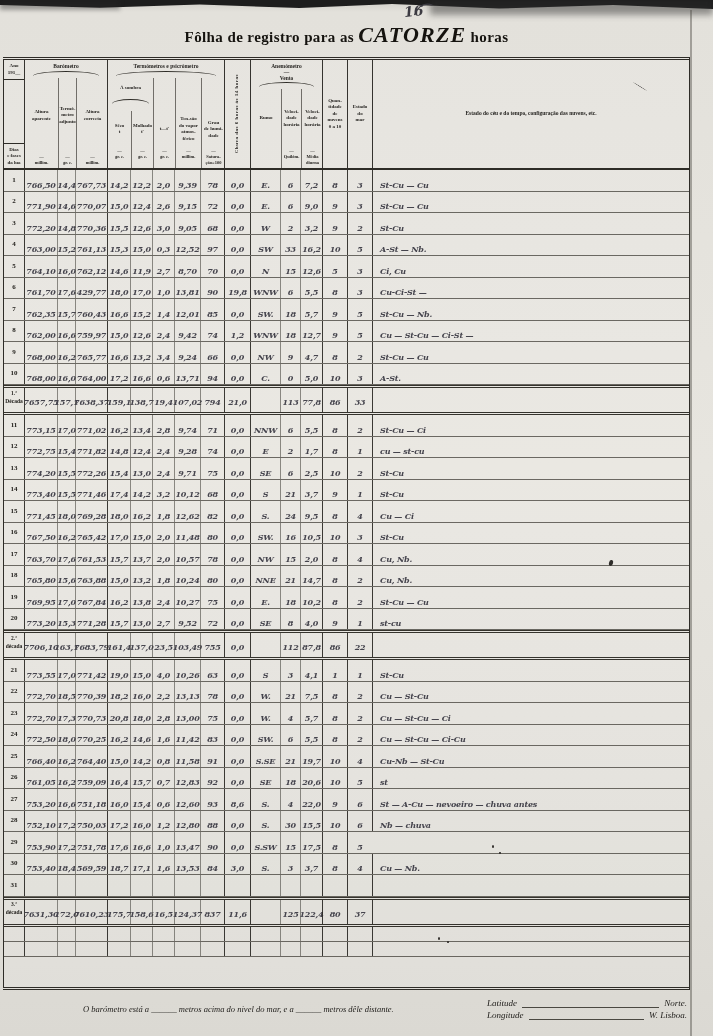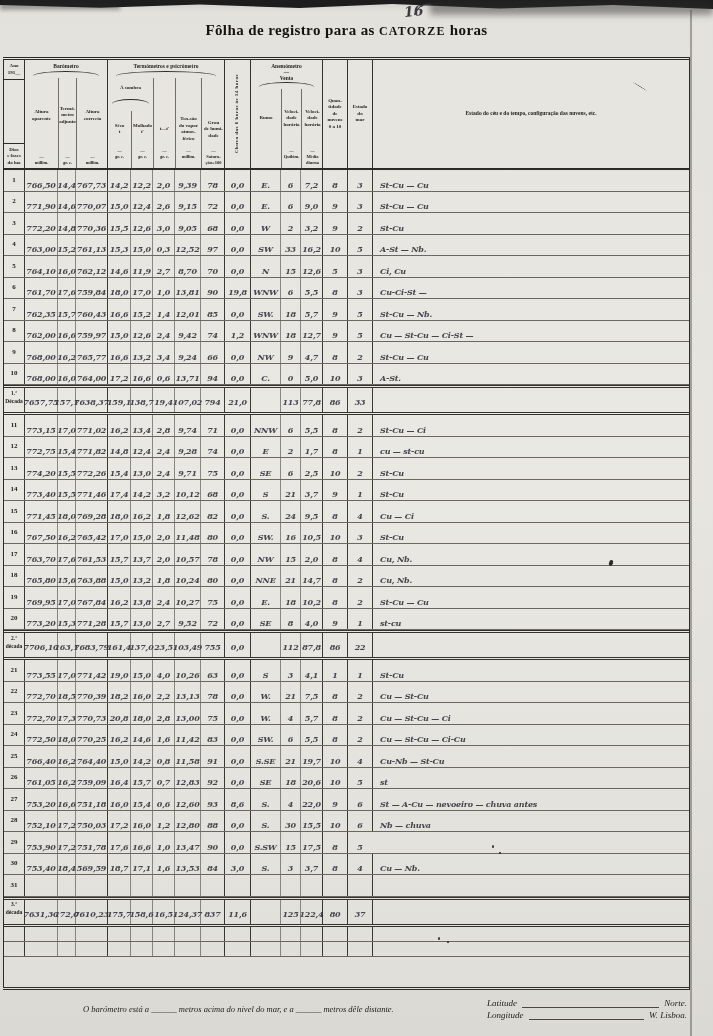--- a/index.html
+++ b/index.html
@@ -17,21 +17,21 @@
   .page-edge{position:absolute;top:10px;bottom:0;left:690px;width:2px;background:rgba(80,78,72,.45);}
   .speck{position:absolute;background:#2f2d2a;border-radius:50%;}
   .stroke-mark{position:absolute;border-top:1.5px solid rgba(50,48,45,.8);width:16px;transform:rotate(32deg);border-radius:50%;}
 
   .pagenum{position:absolute;top:3px;left:404px;font:italic 600 14px "DejaVu Serif",serif;
     color:#3c3b42;transform:rotate(-6deg);}
   .pagenum svg{position:absolute;top:-3px;left:8px;}
 
   .title{position:absolute;top:22px;left:0;width:693px;text-align:center;
     font:bold 15px "Liberation Serif",serif;color:#15130f;letter-spacing:.4px;}
-  .title .strong{font-size:12px;letter-spacing:1.2px;}
+  .title .strong{font-size:22px;letter-spacing:1.2px;font-style:italic;}
 
   
   .table{
     --cols:20px 33px 18px 32px 23px 22px 22px 26px 24px 26px 30px 20px 22px 25px 25px minmax(0,1fr);
     position:absolute;left:3px;top:57px;width:687px;height:933px;
     border:1.5px solid #2e2c27;border-top:3px double #2e2c27;border-bottom:3px double #2e2c27;
     box-sizing:border-box;background:rgba(255,255,255,.12);
   }
   .hdr{display:grid;grid-template-columns:var(--cols);height:110px;border-bottom:2.5px solid #2e2c27;box-sizing:border-box;}
   .hc{border-left:1px solid rgba(62,60,54,.7);display:flex;flex-direction:column;min-width:0;
@@ -295,21 +295,21 @@
     <div class="c">15</div>
     <div class="c">12,6</div>
     <div class="c">5</div>
     <div class="c">3</div>
     <div class="c">Ci, Cu</div>
   </div>
       <div class="row">
     <div class="c">6</div>
     <div class="c">761,70</div>
     <div class="c">17,6</div>
-    <div class="c">759,84</div>
+    <div class="c">429,77</div>
     <div class="c">18,0</div>
     <div class="c">17,0</div>
     <div class="c">1,0</div>
     <div class="c">13,81</div>
     <div class="c">90</div>
     <div class="c">19,8</div>
     <div class="c">WNW</div>
     <div class="c">6</div>
     <div class="c">5,5</div>
     <div class="c">8</div>

